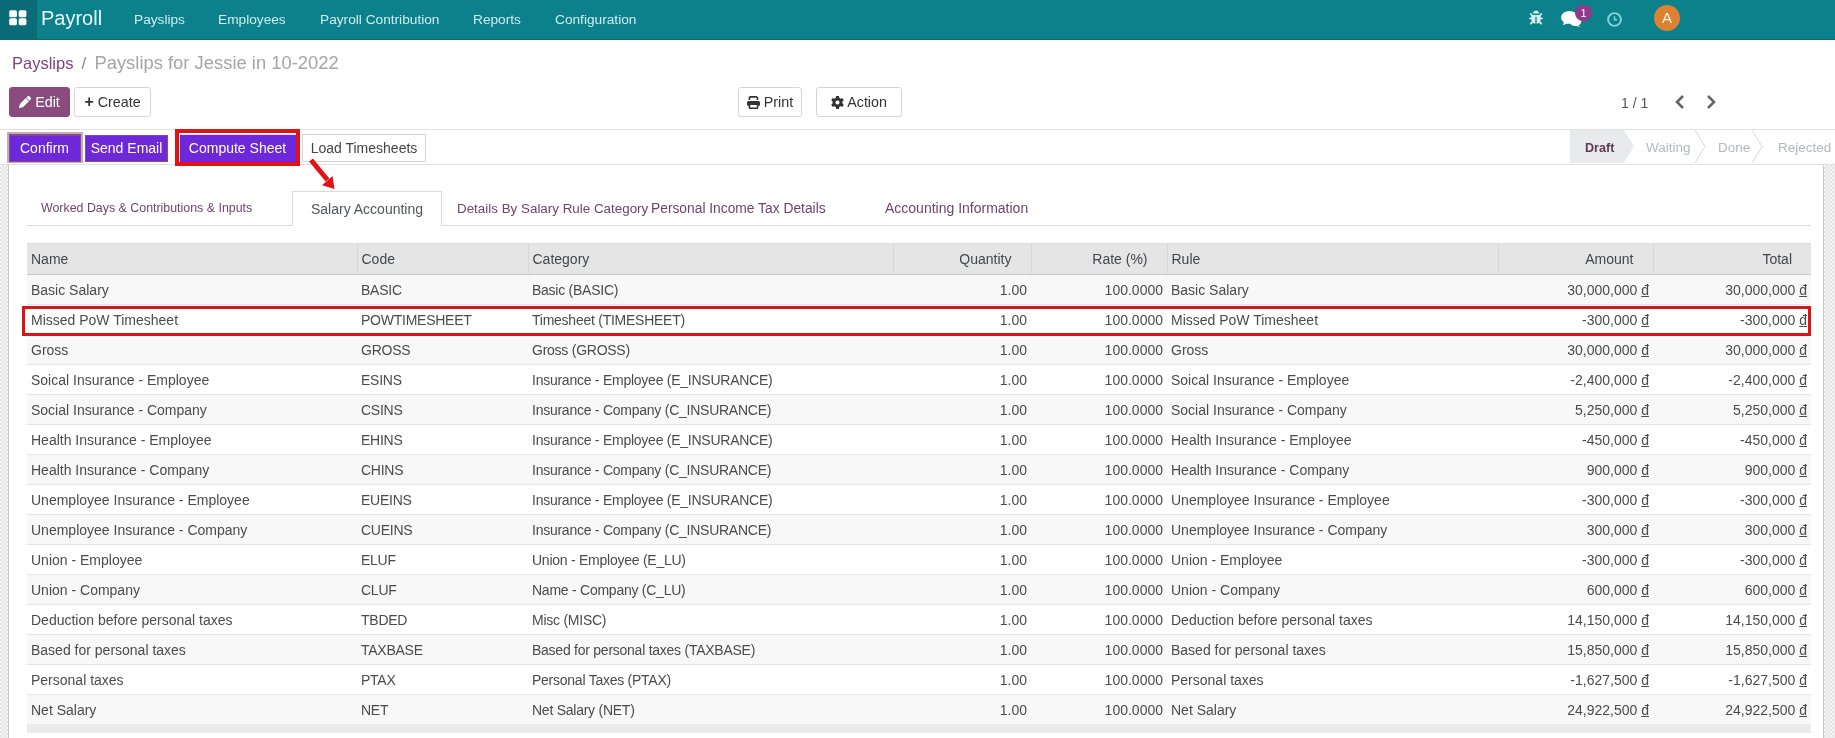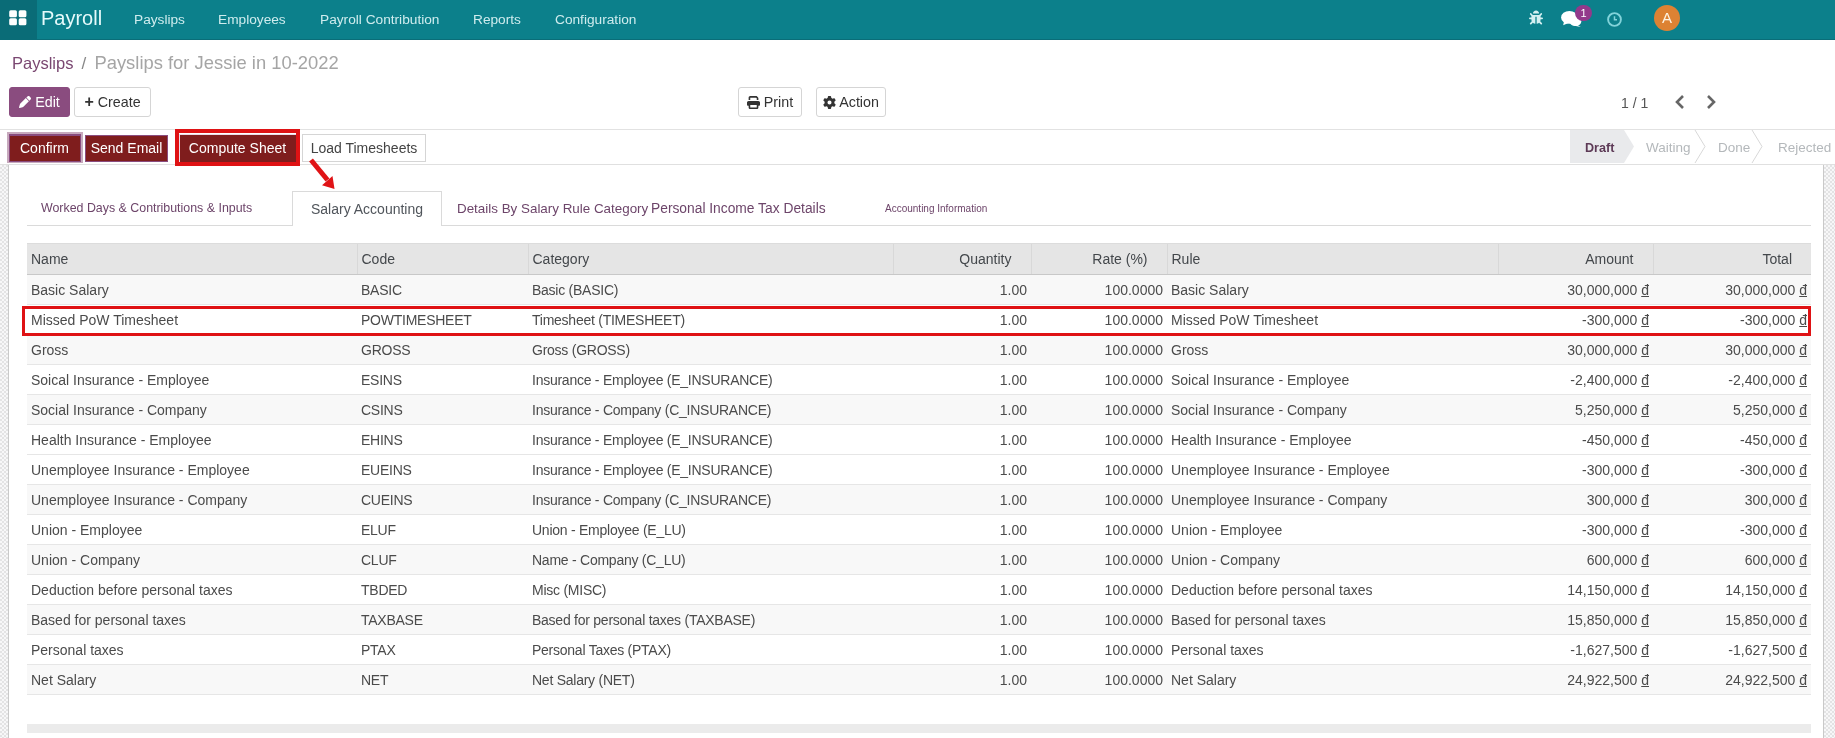--- a/index.html
+++ b/index.html
@@ -21,21 +21,21 @@
   
   .btn { position:absolute; height:30px; line-height:28px; font-size:14.3px; text-align:center;
          border-radius:3px; }
   .btn-pri { background:#8a4c7f; color:#fff; border:1px solid #8a4c7f; }
   .btn-sec { background:#fff; color:#333; border:1px solid #d5d5d5; }
 
   
   #statusbar { position:absolute; left:0; top:129px; width:1835px; height:36px; background:#fff;
     border-top:1px solid #e2e2e2; border-bottom:1px solid #e0e0e0; }
   .sbtn { position:absolute; height:28px; line-height:26px; font-size:14px; text-align:center; }
-  .sbtn-pri { background:#7f1d1d; color:#fff; border:1px solid #8a4c7f; }
+  .sbtn-pri { background:#6d28d9; color:#fff; border:1px solid #8a4c7f; }
   .sbtn-sec { background:#fff; color:#444; border:1px solid #d5d5d5; }
 
   
   #sheetarea { position:absolute; left:0; top:165px; width:1835px; height:573px; background:#fff; }
   .stripe { position:absolute; top:0; height:573px;
     background-image:conic-gradient(#e3e3e4 25%, #f7f7f8 25% 50%, #e3e3e4 50% 75%, #f7f7f8 75%);
     background-size:4px 4px; }
 
   
   .tab { position:absolute; top:191px; height:35px; line-height:35px; font-size:13.6px; color:#6d456a; }
@@ -111,21 +111,21 @@
   <svg style="vertical-align:-1px" width="12" height="12" viewBox="0 0 512 512" fill="#fff">
       <path d="M362.7 19.3L314.3 67.7 444.3 197.7l48.4-48.4c25-25 25-65.5 0-90.5L453.3 19.3c-25-25-65.5-25-90.5 0zm-71 71L58.6 323.5c-10.4 10.4-18 23.3-22.2 37.4L1 481.2C-1.5 489.7 .8 498.8 7 505s15.3 8.5 23.7 6.1l120.3-35.4c14.1-4.2 27-11.8 37.4-22.2L421.7 220.3 291.7 90.3z"></path>
     </svg>
   Edit</div>
 <div class="btn btn-sec" style="left:74px;top:87px;width:77px;"><b style="font-size:16px">+</b> Create</div>
 <div class="btn btn-sec" style="left:738px;top:87px;width:64px;">
   <svg style="vertical-align:-2px" width="13" height="13" viewBox="0 0 512 512" fill="#333">
       <path d="M128 0C92.7 0 64 28.7 64 64v96h64V64H354.7L384 93.3V160h64V93.3c0-17-6.7-33.3-18.7-45.3L400 18.7C388 6.7 371.7 0 354.7 0H128zM384 352v32 64H128V384 368 352H384zm64 32h32c17.7 0 32-14.3 32-32V256c0-35.3-28.7-64-64-64H64c-35.3 0-64 28.7-64 64v96c0 17.7 14.3 32 32 32H64v64c0 35.3 28.7 64 64 64H384c35.3 0 64-28.7 64-64V384z"></path>
     </svg>
   Print</div>
-<div class="btn btn-sec" style="left:816px;top:87px;width:70px;">
+<div class="btn btn-sec" style="left:816px;top:87px;width:86px;">
   <svg style="vertical-align:-2px" width="13" height="13" viewBox="0 0 512 512" fill="#333">
       <path d="M495.9 166.6c3.2 8.7 .5 18.4-6.4 24.6l-43.3 39.4c1.1 8.3 1.7 16.8 1.7 25.4s-.6 17.1-1.7 25.4l43.3 39.4c6.9 6.2 9.6 15.9 6.4 24.6c-4.4 11.9-9.7 23.3-15.8 34.3l-4.7 8.1c-6.6 11-14 21.4-22.1 31.2c-5.9 7.2-15.7 9.6-24.5 6.8l-55.7-17.7c-13.4 10.3-28.2 18.9-44 25.4l-12.5 57.1c-2 9.1-9 16.3-18.2 17.8c-13.8 2.3-28 3.5-42.5 3.5s-28.7-1.2-42.5-3.5c-9.2-1.5-16.2-8.7-18.2-17.8l-12.5-57.1c-15.8-6.5-30.6-15.1-44-25.4L83.1 425.9c-8.8 2.8-18.6 .3-24.5-6.8c-8.1-9.8-15.5-20.2-22.1-31.2l-4.7-8.1c-6.1-11-11.4-22.4-15.8-34.3c-3.2-8.7-.5-18.4 6.4-24.6l43.3-39.4C64.6 273.1 64 264.6 64 256s.6-17.1 1.7-25.4L22.4 191.2c-6.9-6.2-9.6-15.9-6.4-24.6c4.4-11.9 9.7-23.3 15.8-34.3l4.7-8.1c6.6-11 14-21.4 22.1-31.2c5.9-7.2 15.7-9.6 24.5-6.8l55.7 17.7c13.4-10.3 28.2-18.9 44-25.4l12.5-57.1c2-9.1 9-16.3 18.2-17.8C227.3 1.2 241.5 0 256 0s28.7 1.2 42.5 3.5c9.2 1.5 16.2 8.7 18.2 17.8l12.5 57.1c15.8 6.5 30.6 15.1 44 25.4l55.7-17.7c8.8-2.8 18.6-.3 24.5 6.8c8.1 9.8 15.5 20.2 22.1 31.2l4.7 8.1c6.1 11 11.4 22.4 15.8 34.3zM256 336a80 80 0 1 0 0-160 80 80 0 1 0 0 160z"></path>
     </svg>
   Action</div>
 
 <div class="abs" style="left:1621px;top:95px;font-size:14px;color:#555;">1 / 1</div>
 <svg class="abs" style="left:1674px;top:95px" width="12" height="14" viewBox="0 0 12 14" fill="none" stroke="#666" stroke-width="2.6">
     <path d="M9 1 L3 7 L9 13"></path>
   </svg>
 <svg class="abs" style="left:1705px;top:95px" width="12" height="14" viewBox="0 0 12 14" fill="none" stroke="#666" stroke-width="2.6">
@@ -151,21 +151,21 @@
 </svg>
 
 <div id="sheetarea">
   <div class="stripe" style="left:0;width:9px;border-right:1px solid #c9c9c9;"></div>
   <div class="stripe" style="left:1823px;width:12px;border-left:1px solid #c9c9c9;"></div>
 </div>
 
 <div class="tab" style="left:41px;font-size:12.4px;">Worked Days &amp; Contributions &amp; Inputs</div>
 <div class="tab" style="left:457px;font-size:13.4px;">Details By Salary Rule Category</div>
 <div class="tab" style="left:651px;font-size:13.8px;">Personal Income Tax Details</div>
-<div class="tab" style="left:885px;font-size:10px;text-align:center;">Accounting Information</div>
+<div class="tab" style="left:885px;font-size:14px;text-align:center;">Accounting Information</div>
 <div id="tabline"></div>
 <div id="tabactive">Salary Accounting</div>
 
 <svg class="abs" style="left:295px;top:155px;z-index:6" width="55" height="40" viewBox="0 0 55 40">
   <line x1="16" y1="5" x2="32.5" y2="25" stroke="#e01316" stroke-width="5"></line>
   <polygon points="39.5,34 27,30.2 37.5,21" fill="#e01316"></polygon>
 </svg>
 
 <table id="tbl">
   <colgroup>
@@ -242,20 +242,30 @@
   <tr>
         <td>Health Insurance - Employee</td>
         <td>EHINS</td>
         <td>Insurance - Employee (E_INSURANCE)</td>
         <td class="r qty">1.00</td>
         <td class="r rate">100.0000</td>
         <td>Health Insurance - Employee</td>
         <td class="r amt">-450,000 <span class="dong">đ</span></td>
         <td class="r tot">-450,000 <span class="dong">đ</span></td>
       </tr>
+  <tr class="odd">
+        <td>Health Insurance - Company</td>
+        <td>CHINS</td>
+        <td>Insurance - Company (C_INSURANCE)</td>
+        <td class="r qty">1.00</td>
+        <td class="r rate">100.0000</td>
+        <td>Health Insurance - Company</td>
+        <td class="r amt">900,000 <span class="dong">đ</span></td>
+        <td class="r tot">900,000 <span class="dong">đ</span></td>
+      </tr>
   <tr>
         <td>Unemployee Insurance - Employee</td>
         <td>EUEINS</td>
         <td>Insurance - Employee (E_INSURANCE)</td>
         <td class="r qty">1.00</td>
         <td class="r rate">100.0000</td>
         <td>Unemployee Insurance - Employee</td>
         <td class="r amt">-300,000 <span class="dong">đ</span></td>
         <td class="r tot">-300,000 <span class="dong">đ</span></td>
       </tr>

